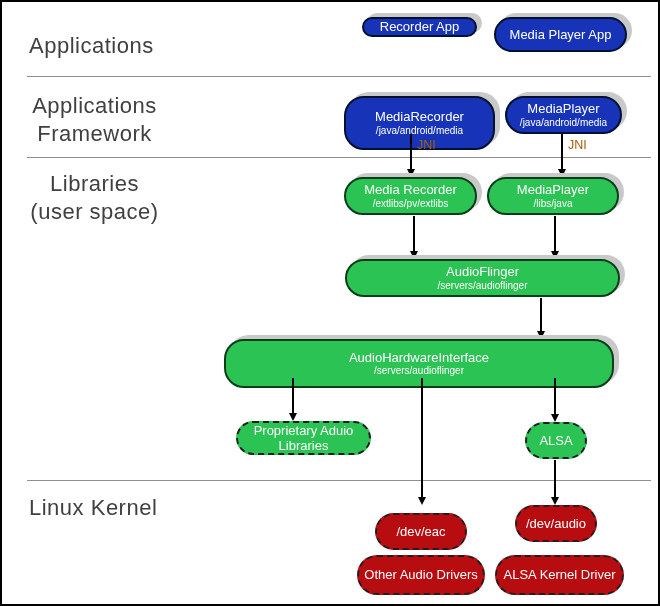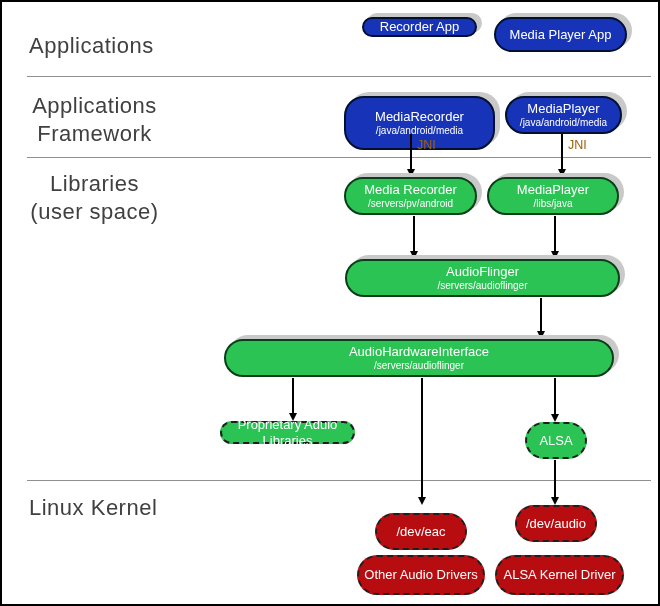--- a/index.html
+++ b/index.html
@@ -69,55 +69,55 @@
   <div class="vline" style="left:408px;top:132px;height:36px;"></div>
   <div class="arrowhead" style="left:405px;top:167px;"></div>
   <div class="jni" style="left:415px;top:136px;">JNI</div>
 
   <div class="vline" style="left:559px;top:132px;height:36px;"></div>
   <div class="arrowhead" style="left:556px;top:167px;"></div>
   <div class="jni" style="left:566px;top:136px;">JNI</div>
 
   <div class="pill green" style="left:342px;top:175px;width:133px;height:38px;">
     <span class="title">Media Recorder</span>
-    <span class="subtitle">/servers/pv/android</span>
+    <span class="subtitle">/extlibs/pv/extlibs</span>
   </div>
   <div class="pill green" style="left:485px;top:175px;width:132px;height:38px;">
     <span class="title">MediaPlayer</span>
     <span class="subtitle">/libs/java</span>
   </div>
 
   <div class="vline" style="left:411px;top:214px;height:36px;"></div>
   <div class="arrowhead" style="left:408px;top:249px;"></div>
   <div class="vline" style="left:552px;top:214px;height:36px;"></div>
   <div class="arrowhead" style="left:549px;top:249px;"></div>
 
   <div class="pill green" style="left:343px;top:257px;width:275px;height:38px;">
     <span class="title">AudioFlinger</span>
     <span class="subtitle">/servers/audioflinger</span>
   </div>
 
   <div class="vline" style="left:538px;top:296px;height:34px;"></div>
   <div class="arrowhead" style="left:535px;top:329px;"></div>
 
-  <div class="pill green" style="left:222px;top:337px;width:390px;height:38px;">
+  <div class="pill green" style="left:222px;top:337px;width:390px;height:49px;">
     <span class="title">AudioHardwareInterface</span>
     <span class="subtitle">/servers/audioflinger</span>
   </div>
 
   <div class="vline" style="left:290px;top:376px;height:36px;"></div>
   <div class="arrowhead" style="left:287px;top:411px;"></div>
 
   <div class="vline" style="left:419px;top:376px;height:120px;"></div>
   <div class="arrowhead" style="left:416px;top:495px;"></div>
 
   <div class="vline" style="left:552px;top:376px;height:37px;"></div>
   <div class="arrowhead" style="left:549px;top:412px;"></div>
 
-  <div class="pill green dashed" style="left:218px;top:419px;width:135px;height:23px;">
+  <div class="pill green dashed" style="left:234px;top:419px;width:135px;height:34px;">
     <span class="title">Proprietary Aduio</span>
     <span class="title">Libraries</span>
   </div>
   <div class="pill green dashed" style="left:523px;top:420px;width:62px;height:37px;">
     <span class="title">ALSA</span>
   </div>
 
   <div class="vline" style="left:552px;top:458px;height:38px;"></div>
   <div class="arrowhead" style="left:549px;top:495px;"></div>
 

